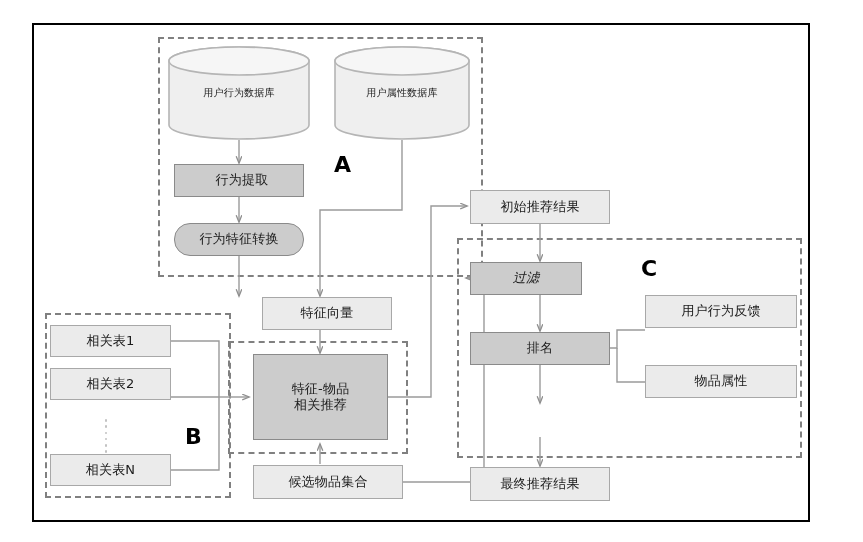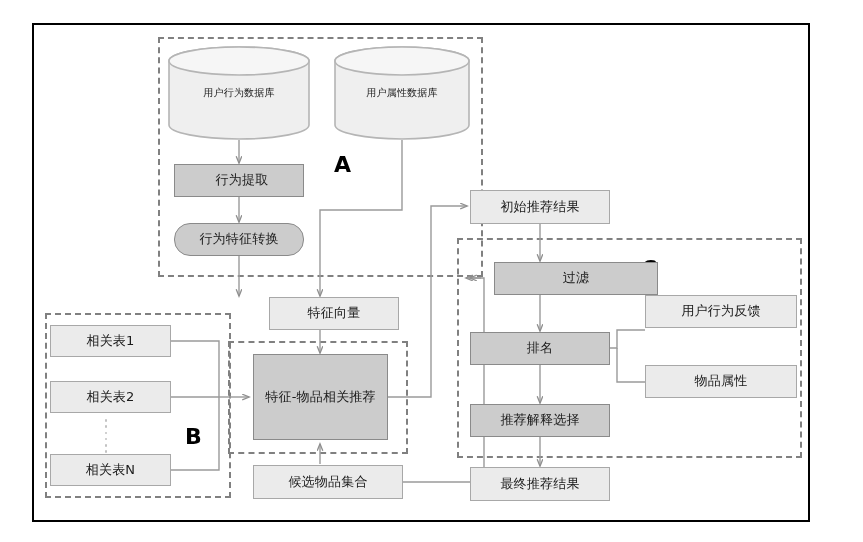--- a/index.html
+++ b/index.html
@@ -181,70 +181,67 @@
   </div>
 
   <div class="node dark" style="left:174px; top:164px; width:130px; height:33px;padding-left:6px;">
     <span>行为提取</span>
   </div>
 
   <div class="node dark" style="left:174px; top:223px; width:130px; height:33px;border-radius:16px;">
     <span>行为特征转换</span>
   </div>
 
-  <div class="node light" style="left:269px; top:297px; width:130px; height:33px;">
+  <div class="node light" style="left:262px; top:297px; width:130px; height:33px;">
     <span>特征向量</span>
   </div>
 
   <div class="node light" style="left:50px; top:325px; width:121px; height:32px;">
     <span>相关表1</span>
   </div>
 
-  <div class="node light" style="left:50px; top:381px; width:121px; height:32px;">
+  <div class="node light" style="left:50px; top:368px; width:121px; height:32px;">
     <span>相关表2</span>
   </div>
 
   <div class="dots" style="left:104px; top:419px; width:4px; height:40px;">
     <i></i>
       <i></i>
       <i></i>
       <i></i>
       <i></i>
       <i></i>
       <i></i>
   </div>
 
   <div class="node light" style="left:50px; top:454px; width:121px; height:32px;">
     <span>相关表N</span>
   </div>
 
-  <div class="node dark" style="left:253px; top:354px; width:135px; height:86px; ">
+  <div class="node dark" style="left:253px; top:354px; width:135px; height:86px; flex-direction:column;">
     <span>特征-物品</span>
     <span>相关推荐</span>
   </div>
 
   <div class="node light" style="left:253px; top:465px; width:150px; height:34px;">
     <span>候选物品集合</span>
   </div>
 
   <div class="node light" style="left:470px; top:190px; width:140px; height:34px;">
     <span>初始推荐结果</span>
   </div>
 
-  <div class="node dark" style="left:494px; top:262px; width:164px; height:33px;">
+  <div class="node dark" style="left:470px; top:262px; width:112px; height:33px;font-style:italic;">
     <span>过滤</span>
   </div>
 
   <div class="node dark" style="left:470px; top:332px; width:140px; height:33px;">
     <span>排名</span>
   </div>
 
-  <div class="node dark" style="left:470px; top:404px; width:140px; height:33px;">
-    <span>推荐解释选择</span>
-  </div>
 
   <div class="node light" style="left:470px; top:467px; width:140px; height:34px;">
     <span>最终推荐结果</span>
   </div>
 
   <div class="node light" style="left:645px; top:295px; width:152px; height:33px;">
     <span>用户行为反馈</span>
   </div>
 
   <div class="node light" style="left:645px; top:365px; width:152px; height:33px;">

